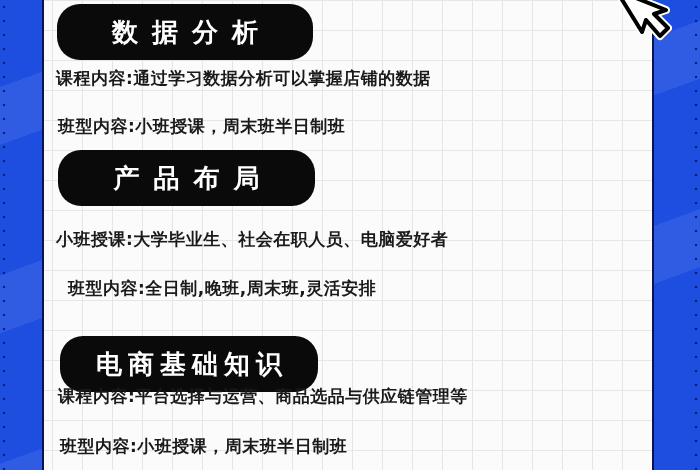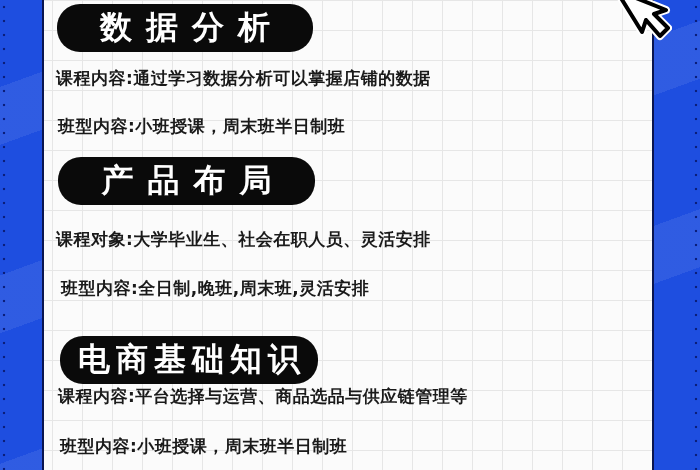--- a/index.html
+++ b/index.html
@@ -28,23 +28,23 @@
       linear-gradient(#e6e6e6 1px, transparent 1px),
       linear-gradient(90deg, #e6e6e6 1px, transparent 1px);
     background-size: 30px 30px;
     background-position: 8px 10px;
     border-left: 2px solid #0a1550;
     border-right: 2px solid #0a1550;
     border-radius: 30px 0 0 0;
     box-sizing: border-box;
   }
   .pill {
-    position: absolute; height: 48px; background: #0a0a0a; color: #fff;
+    position: absolute; height: 56px; background: #0a0a0a; color: #fff;
     border-radius: 23px; display: flex; align-items: center; justify-content: center;
-    font-size: 32px; font-weight: bold; letter-spacing: 14px; box-sizing: border-box;
+    font-size: 26px; font-weight: bold; letter-spacing: 14px; box-sizing: border-box;
     padding-left: 14px;
   }
   .pill.narrow { letter-spacing: 6px; padding-left: 6px; }
   .line {
     position: absolute; font-size: 17px; font-weight: bold; color: #1a1a1a;
     white-space: nowrap; letter-spacing: 0.5px;
   }
   .cursor { position: absolute; left: 602px; top: -8px; width: 70px; height: 56px; }
 </style>
 </head>
@@ -53,23 +53,23 @@
 <div class="bg-stripes"></div>
 <div class="dots-left"></div>
 <div class="dots-right"></div>
 
 <div class="card"></div>
 
 <div class="pill" style="left:57px; top:4px; width:256px;">数据分析</div>
 <div class="line" style="left:56px; top:67px;">课程内容:通过学习数据分析可以掌握店铺的数据</div>
 <div class="line" style="left:58px; top:115px;">班型内容:小班授课，周末班半日制班</div>
 
-<div class="pill" style="left:58px; top:157px; width:257px;">产品布局</div>
-<div class="line" style="left:56px; top:228px;">课程对象:大学毕业生、社会在职人员、灵活安排</div>
-<div class="line" style="left:61px; top:277px;">班型内容:全日制,晚班,周末班,灵活安排</div>
+<div class="pill" style="left:58px; top:150px; width:257px;">产品布局</div>
+<div class="line" style="left:56px; top:228px;">小班授课:大学毕业生、社会在职人员、电脑爱好者</div>
+<div class="line" style="left:68px; top:277px;">班型内容:全日制,晚班,周末班,灵活安排</div>
 
 <div class="pill narrow" style="left:60px; top:336px; width:258px;">电商基础知识</div>
 <div class="line" style="left:58px; top:385px;">课程内容:平台选择与运营、商品选品与供应链管理等</div>
 <div class="line" style="left:60px; top:435px;">班型内容:小班授课，周末班半日制班</div>
 
 <svg class="cursor" viewBox="0 0 70 56">
   <path d="M14 -2 L40 40 L44 28 L58 44 L66 36 L52 22 L64 18 Z" fill="#ffffff" stroke="#ffffff" stroke-width="8" stroke-linejoin="round"></path>
   <path d="M14 -2 L40 40 L44 28 L58 44 L66 36 L52 22 L64 18 Z" fill="#ffffff" stroke="#000000" stroke-width="4" stroke-linejoin="round"></path>
 </svg>
 

